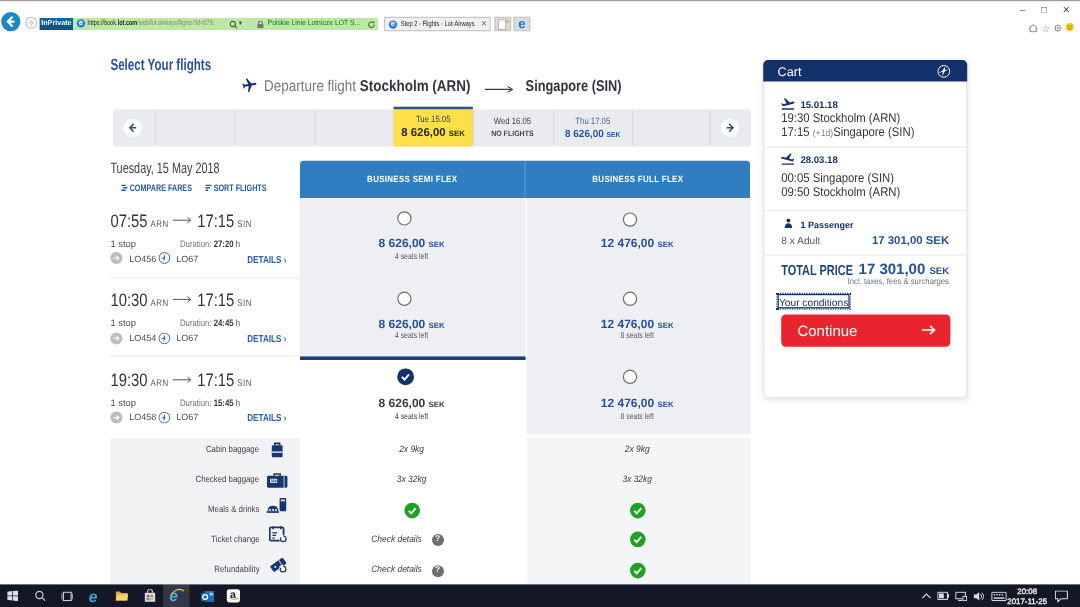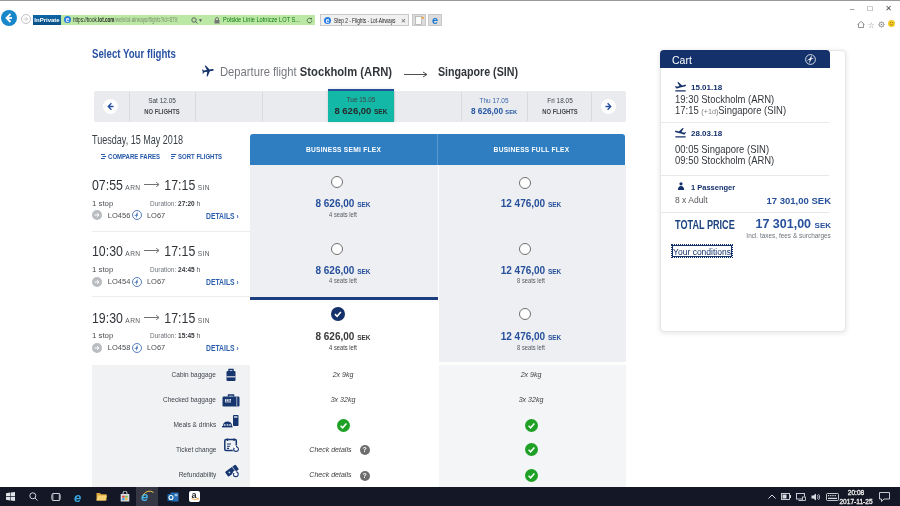--- a/index.html
+++ b/index.html
@@ -46,21 +46,21 @@
   .price { font-size:10px; font-weight:bold; color:#27509c; white-space:nowrap; }
   .pricesek { font-size:6.5px; font-weight:bold; }
   .seats { font-size:7px; color:#55595e; transform:scaleX(.82); }
   .radio { position:absolute; width:12px; height:12px; border-radius:50%; background:#fff; border:1.6px solid #707070; }
 
   
   .cmplabel { position:absolute; font-size:7.5px; color:#3f454c; right:684px; text-align:right; white-space:nowrap; transform:scaleX(.87); transform-origin:right center; }
   .cmpval { position:absolute; font-size:7.8px; font-style:italic; color:#3c3c3c; text-align:center; width:100px; transform:scaleX(.9); }
 
   
-  #cart { position:absolute; left:660px; top:17px; width:186px; height:282px; background:#fff; border:1px solid #e3e5e9; border-radius:4px; box-shadow:0 1px 5px rgba(40,50,70,.13); }
+  #cart { position:absolute; left:636px; top:17px; width:170px; height:282px; background:#fff; border:1px solid #e3e5e9; border-radius:4px; box-shadow:0 1px 5px rgba(40,50,70,.13); }
   #carthdr { position:absolute; left:-1px; top:-1px; width:170px; height:18px; background:#14316b; border-radius:4px 4px 0 0; }
   .cdiv { position:absolute; left:0; width:168px; height:1px; background:#e9e9e9; }
   .cdate { font-size:8px; font-weight:bold; color:#14316b; }
   .cline { font-size:10.5px; color:#33373c; white-space:nowrap; transform:scaleX(.9); transform-origin:left center; }
 
   
   #taskbar { position:absolute; left:0; top:487px; width:900px; height:19px; background:#141826; }
 </style>
 </head>
 <body>
@@ -153,33 +153,29 @@
     <div class="arrowcirc" style="left:8.8px;top:8px;">
       <svg width="15" height="15" viewBox="0 0 15 15">
           <path d="M8.4 4.2 L5.2 7.5 L8.4 10.8 M5.2 7.5 L10.5 7.5" stroke="#24509c" stroke-width="1.3" fill="none"></path>
         </svg>
     </div>
     <div class="arrowcirc" style="left:507.2px;top:8px;">
       <svg width="15" height="15" viewBox="0 0 15 15">
           <path d="M6.6 4.2 L9.8 7.5 L6.6 10.8 M9.8 7.5 L4.5 7.5" stroke="#24509c" stroke-width="1.3" fill="none"></path>
         </svg>
     </div>
-    <div class="ccell" style="left:35px;">
-        <div class="cday">Sat 12.05</div>
+    <div class="ccell" style="left:300.2px;">
+        <div class="cday">Wed 16.05</div>
         <div class="csub">NO FLIGHTS</div>
       </div>
     <div class="ccell" style="left:366.5px;">
         <div class="cday" style="color:#3a66ab;">Thu 17.05</div>
         <div style="font-size:8.7px;font-weight:bold;color:#2456a4;margin-top:1px;transform:scaleX(.95);">8 626,00 <span style="font-size:6px;">SEK</span></div>
       </div>
-    <div class="ccell" style="left:432.8px;">
-        <div class="cday">Fri 18.05</div>
-        <div class="csub">NO FLIGHTS</div>
-      </div>
-    <div class="ccell" style="left:233.9px;top:-2.3px;height:33.6px;background:#14b8a6;border-top:2.5px solid #24509c;box-shadow:0 0 3px rgba(0,0,0,.12);">
+    <div class="ccell" style="left:233.9px;top:-2.3px;height:33.6px;background:#fde047;border-top:2.5px solid #24509c;box-shadow:0 0 3px rgba(0,0,0,.12);">
       <div class="cday" style="margin-top:4px;">Tue 15.05</div>
       <div style="font-size:9.5px;font-weight:bold;color:#26292e;margin-top:1px;">8 626,00 <span style="font-size:6.5px;">SEK</span></div>
     </div>
   </div>
 
   <div id="tue" class="abs" style="left:92px;top:99.5px;font-size:12.5px;color:#383f47;white-space:nowrap;transform:scaleX(.723);transform-origin:left center;">Tuesday, 15 May 2018</div>
   <div id="cmpbar" class="abs" style="left:101px;top:118.5px;font-size:7.8px;font-weight:bold;color:#2458a8;white-space:nowrap;transform:scaleX(.77);transform-origin:left center;">
     <svg style="display:inline-block;vertical-align:-1px;" width="7" height="7" viewBox="0 0 7 7">
         <path d="M0 1.5h5M2 3.5h5M0 5.5h5" stroke="#2458a8" stroke-width="1.2"></path>
       </svg>
@@ -397,20 +393,27 @@
         <path d="M1 9 c0-3 1.5-4.5 3.5-4.5 s3.5 1.5 3.5 4.5 Z" fill="#14316b"></path>
       </svg>
     <div class="cdate" style="position:absolute;left:30px;top:131.5px;font-size:7.5px;">1 Passenger</div>
     <div style="position:absolute;left:14px;top:144px;font-size:8.5px;color:#55595e;">8 x Adult</div>
     <div style="position:absolute;right:14px;top:144px;font-size:9.5px;font-weight:bold;color:#27509c;">17 301,00 SEK</div>
     <div class="cdiv" style="top:160.5px;"></div>
     <div id="ctot" style="position:absolute;left:14px;top:167px;font-size:12px;font-weight:bold;color:#1d447e;white-space:nowrap;transform:scaleX(.76);transform-origin:left center;">TOTAL PRICE</div>
     <div style="position:absolute;right:14px;top:165.5px;font-size:12.5px;font-weight:bold;color:#27509c;white-space:nowrap;">17 301,00 <span style="font-size:8px;">SEK</span></div>
     <div style="position:absolute;right:14px;top:181px;font-size:7px;color:#6d7278;white-space:nowrap;transform:scaleX(.92);transform-origin:right center;">Incl. taxes, fees &amp; surcharges</div>
     <div style="position:absolute;left:11px;top:193.5px;width:60px;height:12px;border:1px solid #14316b;outline:1px dotted #14316b;outline-offset:0px;color:#14316b;font-size:8.5px;text-align:center;line-height:12px;text-decoration:underline;white-space:nowrap;overflow:hidden;">Your conditions</div>
+    <div style="position:absolute;left:13.5px;top:211px;width:141px;height:27px;background:#e8252f;border-radius:4px;">
+      <div style="position:absolute;left:14px;top:6.5px;color:#fff;font-size:12.5px;">Continue</div>
+      <svg style="position:absolute;right:12px;top:8px;" width="12" height="10" viewBox="0 0 12 10">
+          <line x1="0" y1="5" x2="10.5" y2="5" stroke="#fff" stroke-width="1.4"></line>
+          <path d="M7 1.5 L10.8 5 L7 8.5" fill="none" stroke="#fff" stroke-width="1.4"></path>
+        </svg>
+    </div>
   </div>
 </div>
 
 <div id="taskbar">
   <svg class="abs" style="left:6px;top:5px;" width="9" height="9" viewBox="0 0 9 9">
       <path fill="#dfe3e8" d="M0 1.2 L4 0.6 V4.2 H0 Z M4.6 0.5 L9 0 V4.2 H4.6 Z M0 4.9 H4 V8.4 L0 7.8 Z M4.6 4.9 H9 V9 L4.6 8.4 Z"></path>
     </svg>
   <svg class="abs" style="left:29px;top:5px;" width="9" height="9" viewBox="0 0 9 9">
       <circle cx="3.8" cy="3.8" r="3" fill="none" stroke="#ccd0d6" stroke-width="1"></circle>
       <line x1="6" y1="6" x2="8.5" y2="8.5" stroke="#ccd0d6" stroke-width="1"></line>

